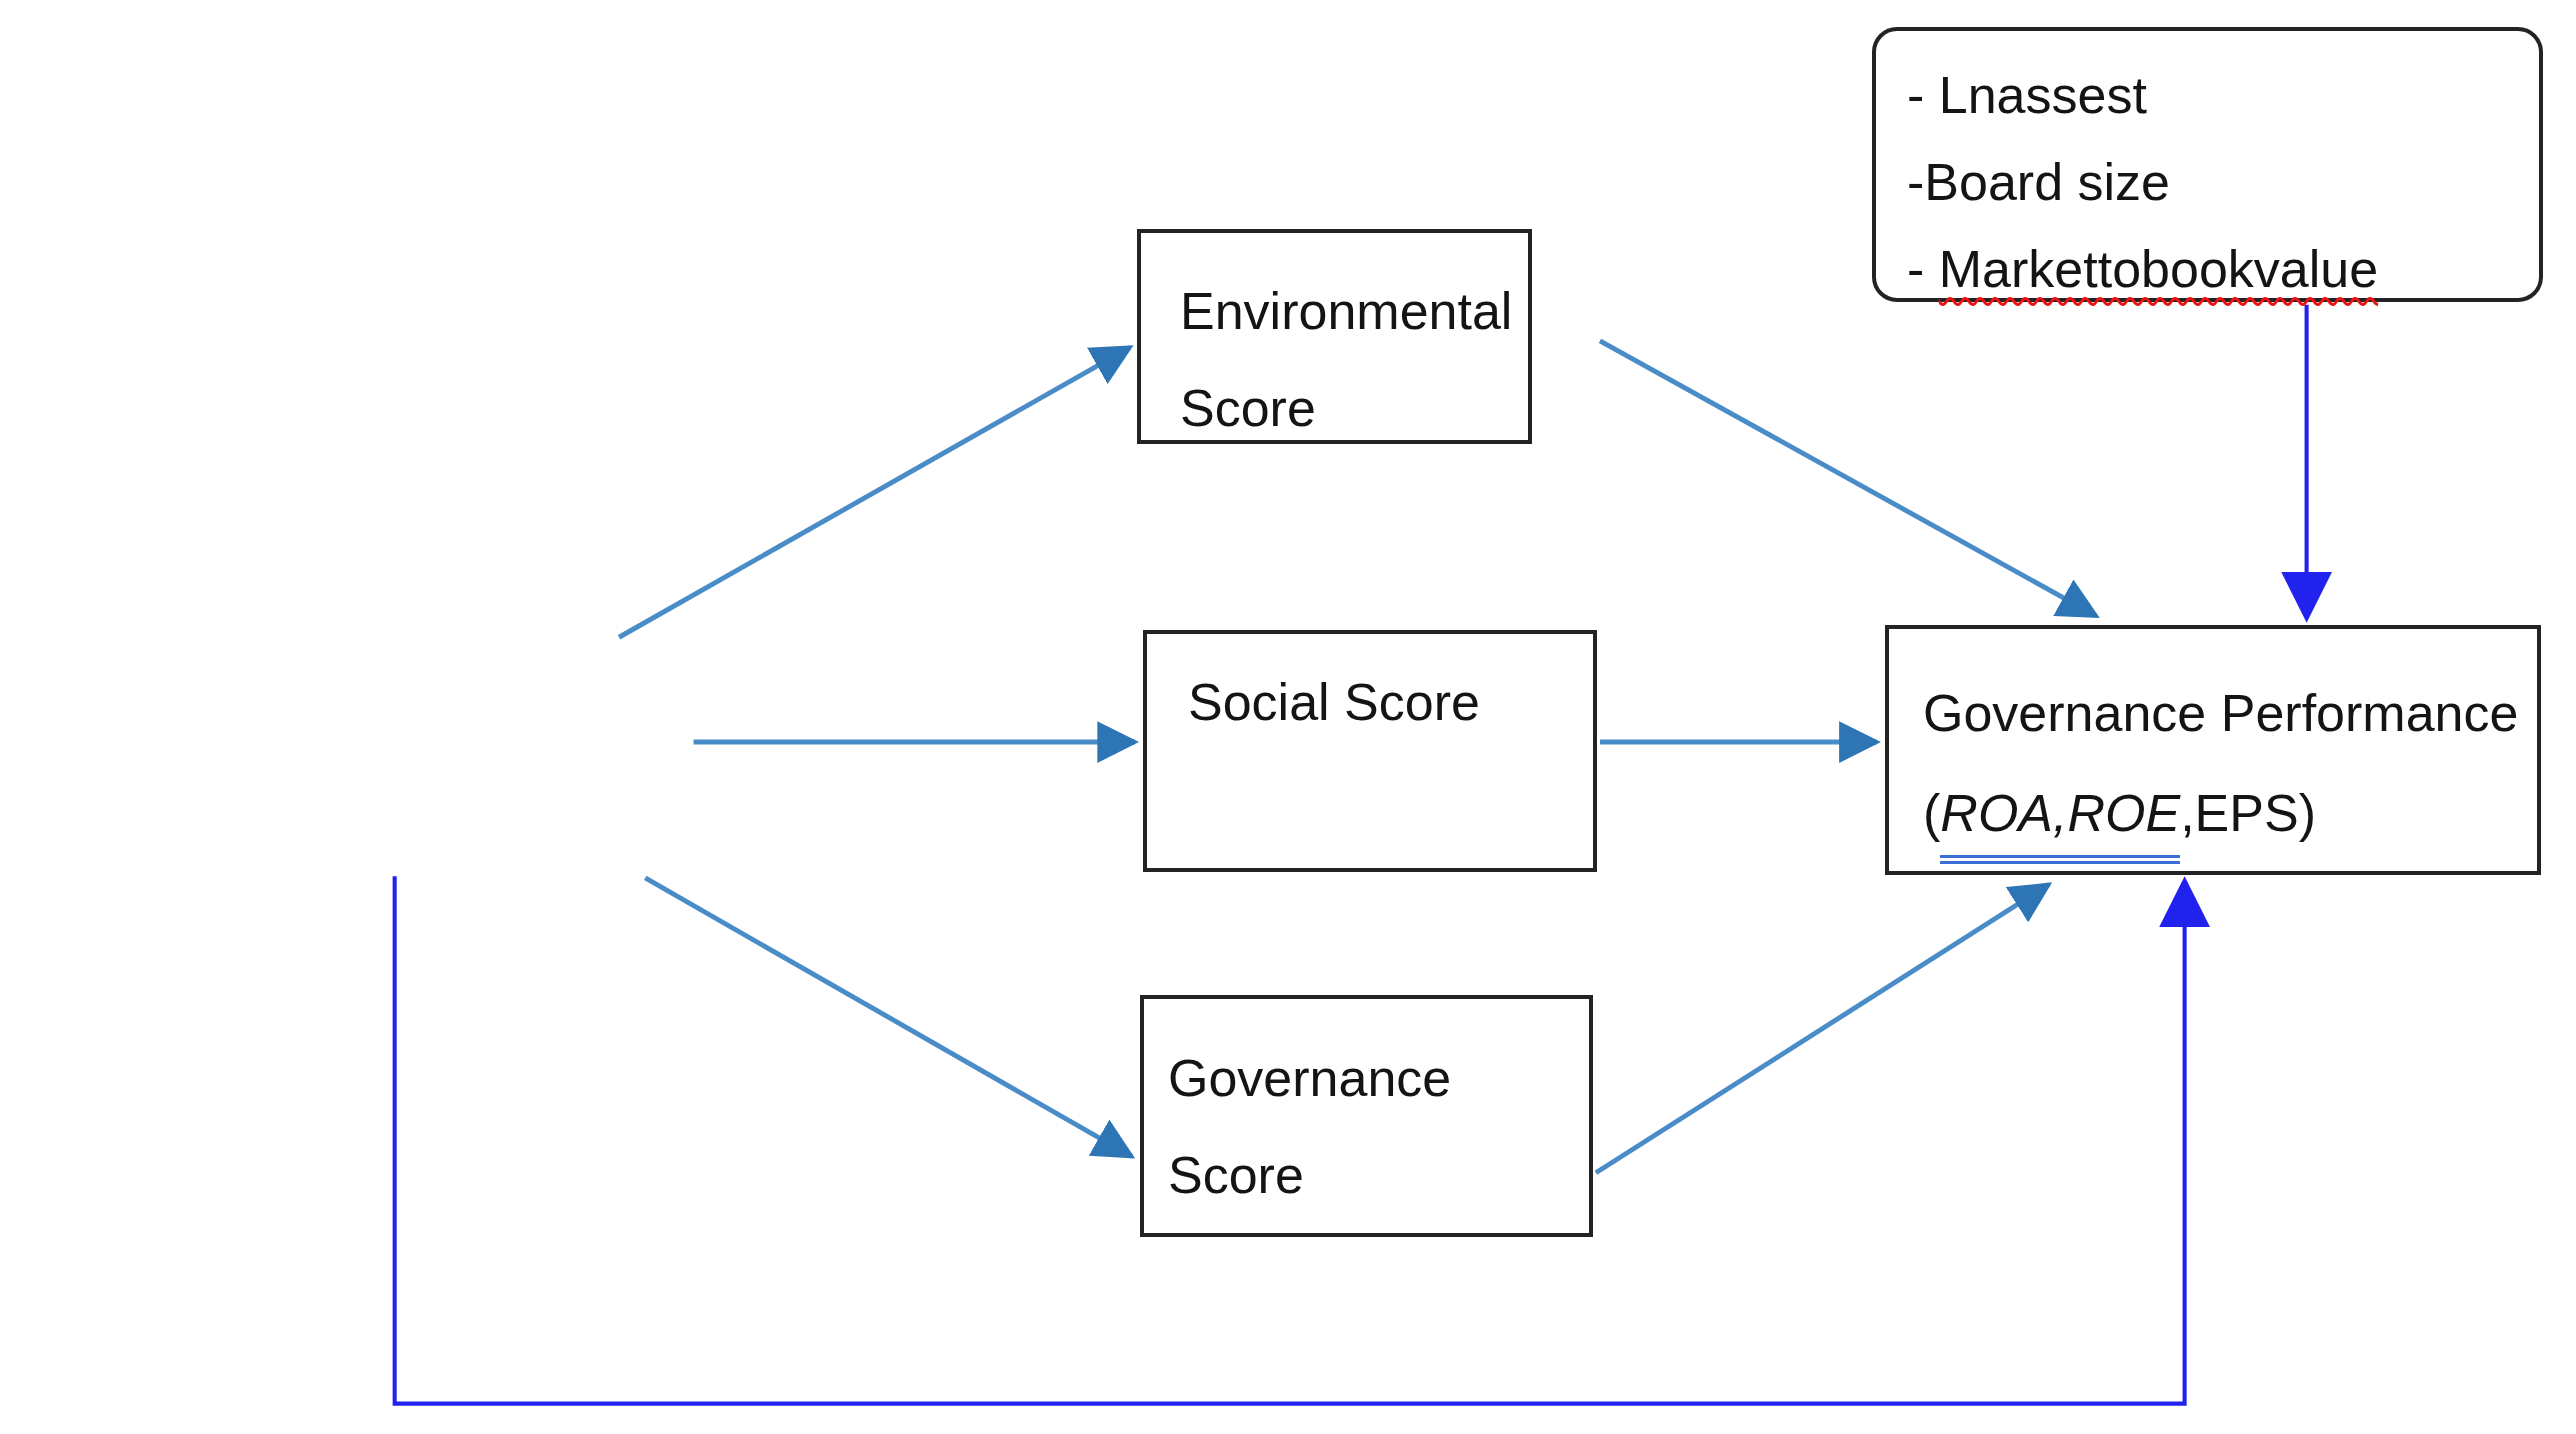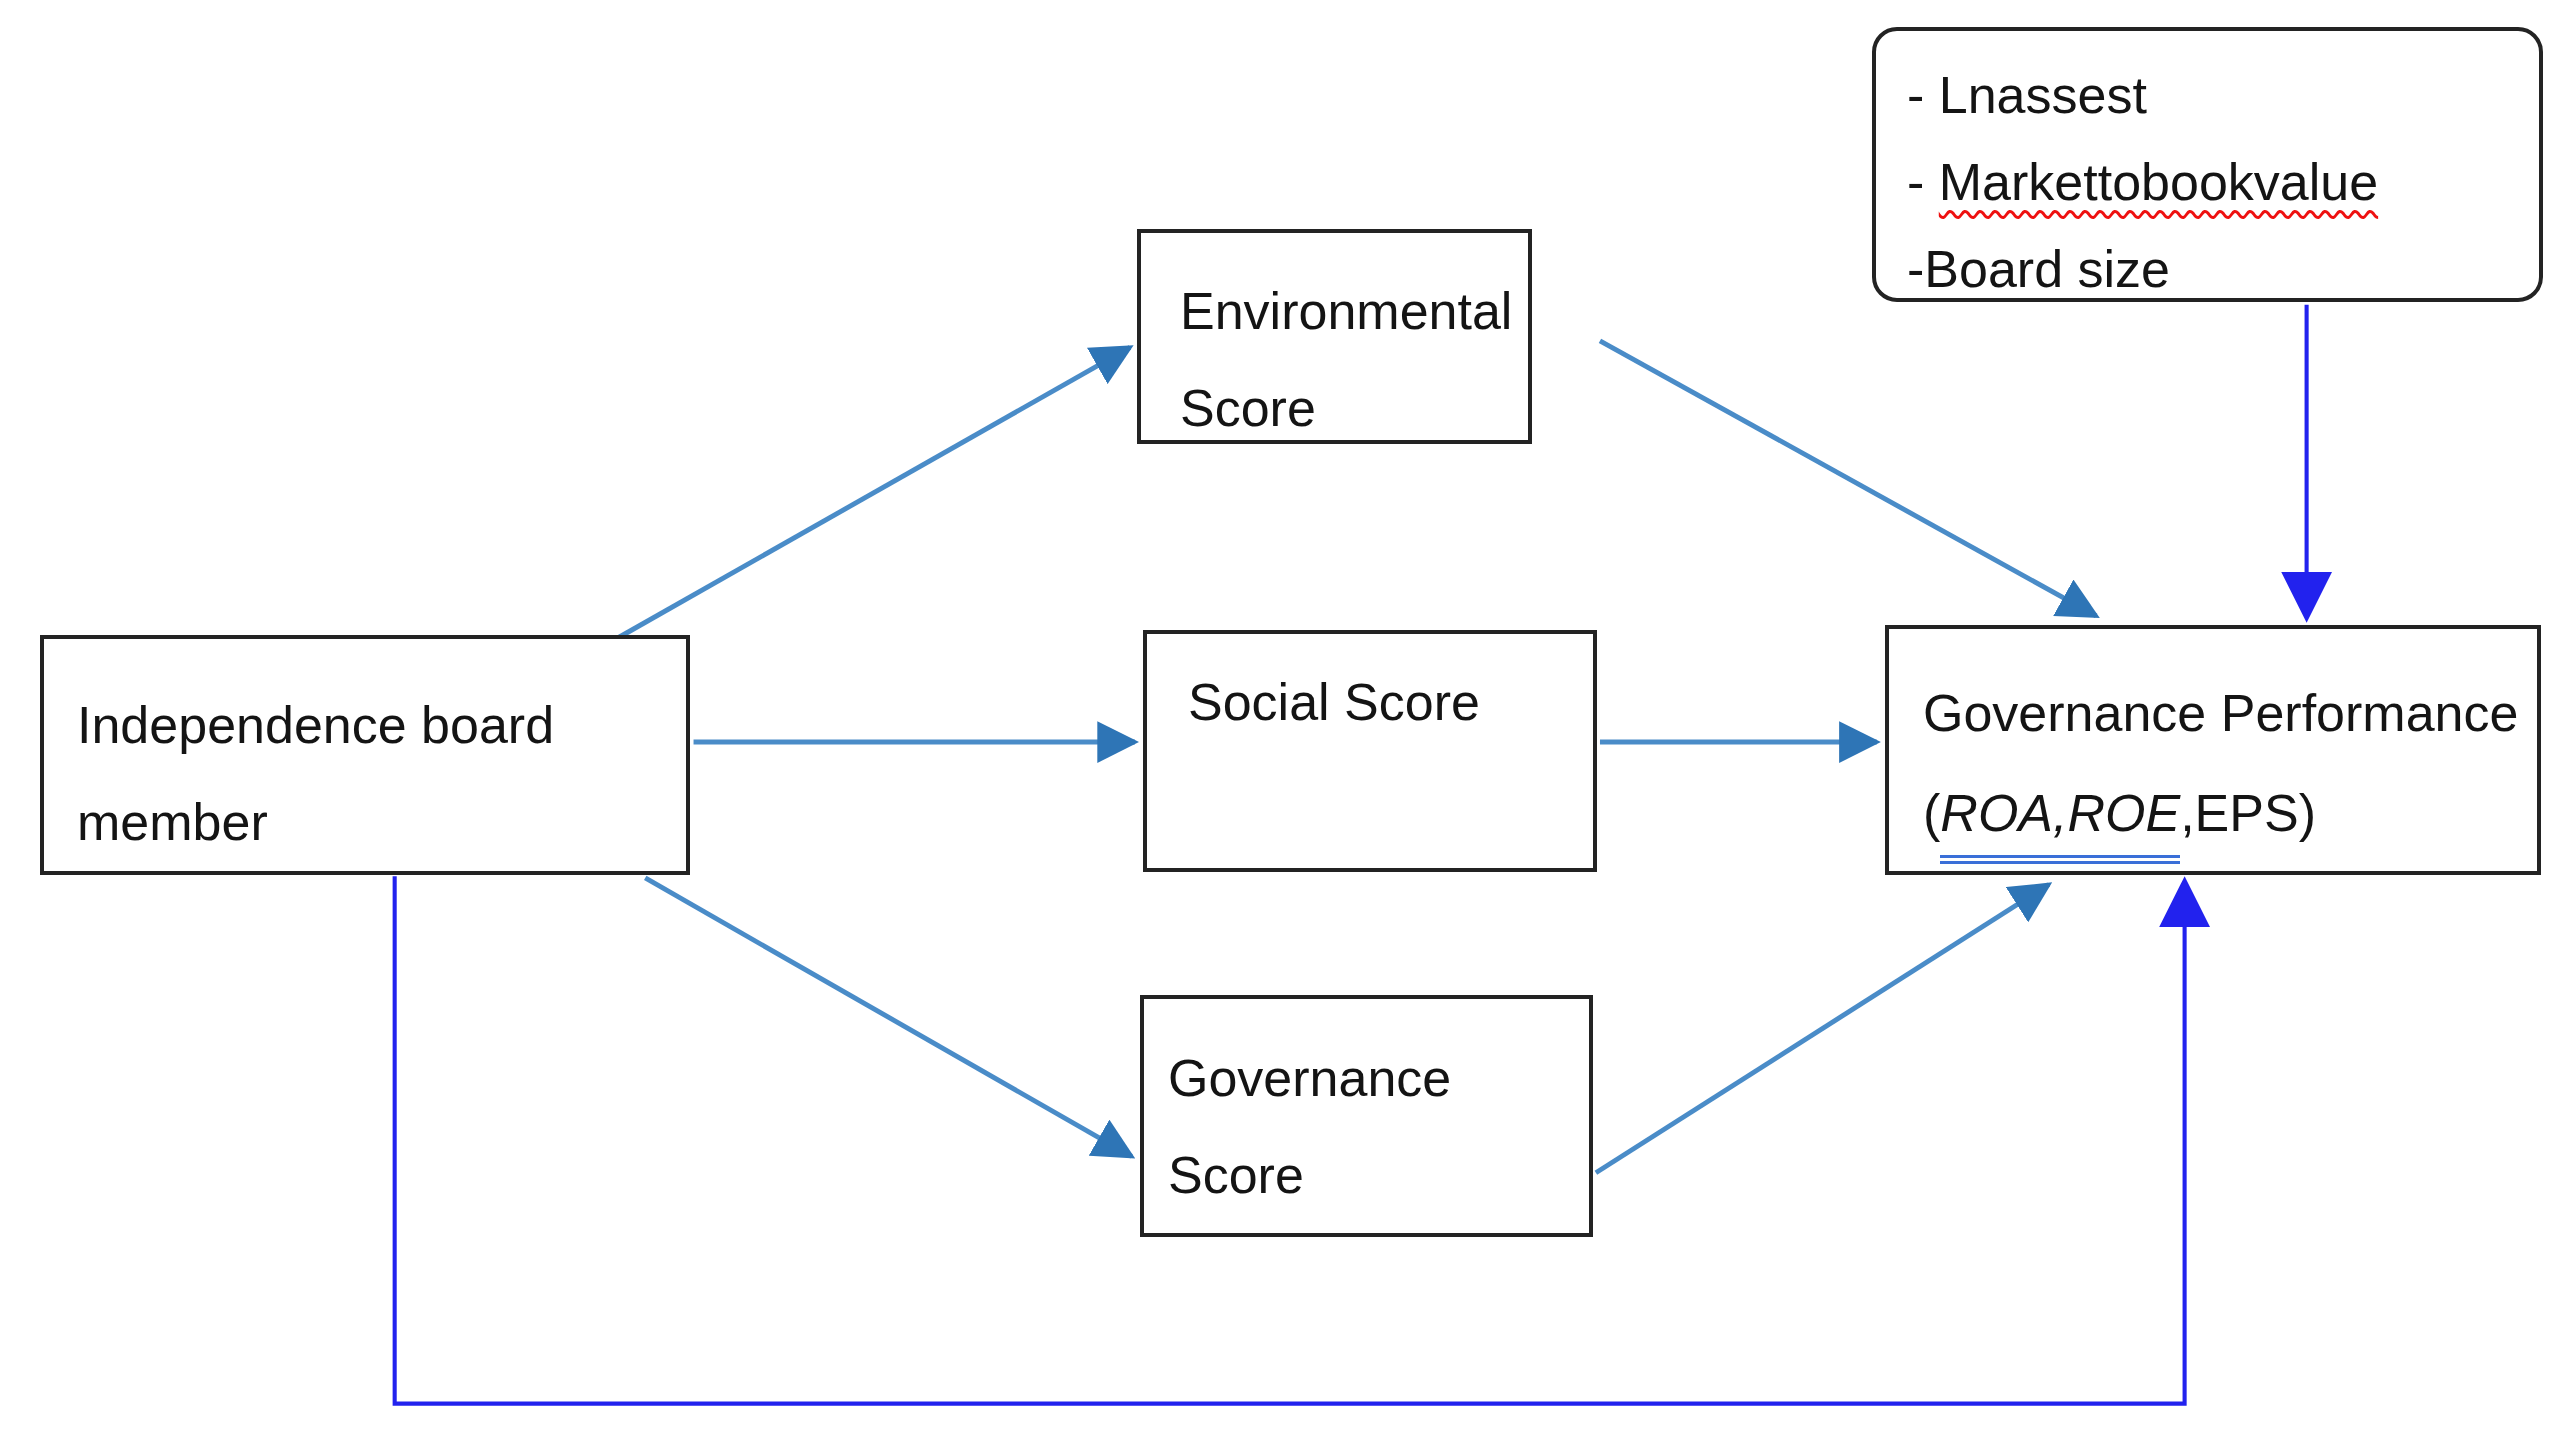--- a/index.html
+++ b/index.html
@@ -66,24 +66,20 @@
     <line class="med" x1="756" y1="778" x2="1380" y2="424" marker-end="url(#ah-med)"></line>
     <line class="med" x1="847" y1="906" x2="1386" y2="906" marker-end="url(#ah-med)"></line>
     <line class="med" x1="788" y1="1072" x2="1382" y2="1412" marker-end="url(#ah-med)"></line>
     <line class="med" x1="1954" y1="416" x2="2560" y2="752" marker-end="url(#ah-med)"></line>
     <line class="med" x1="1954" y1="906" x2="2292" y2="906" marker-end="url(#ah-med)"></line>
     <line class="med" x1="1949" y1="1432" x2="2502" y2="1080" marker-end="url(#ah-med)"></line>
     <line class="dir" x1="2817" y1="372" x2="2817" y2="754" marker-end="url(#ah-dir)"></line>
     <polyline class="dir" points="482,1070 482,1714 2668,1714 2668,1076" marker-end="url(#ah-dir)"></polyline>
   </svg>
 
-  <div class="box box-ind">
-    <div class="bl">Independence board</div>
-    <div class="bl">member</div>
-  </div>
 
   <div class="box box-env">
     <div class="bl">Environmental</div>
     <div class="bl">Score</div>
   </div>
 
   <div class="box box-soc">
     <div class="bl">Social Score</div>
   </div>
 
@@ -94,20 +90,20 @@
 
   <div class="box box-fp">
     <div class="bl">Governance Performance</div>
     <div class="bl">
       <span>(</span><span class="grammar-dbl">ROA,ROE</span><span>,EPS)</span>
     </div>
   </div>
 
   <div class="box box-ctrl">
     <div class="bl">- Lnassest</div>
+    <div class="bl">-Board size</div>
     <div class="bl">
       <span>- </span><span class="spell-wavy">Markettobookvalue</span>
     </div>
-    <div class="bl">-Board size</div>
   </div>
 
 </div>
 
 
 </body></html>

